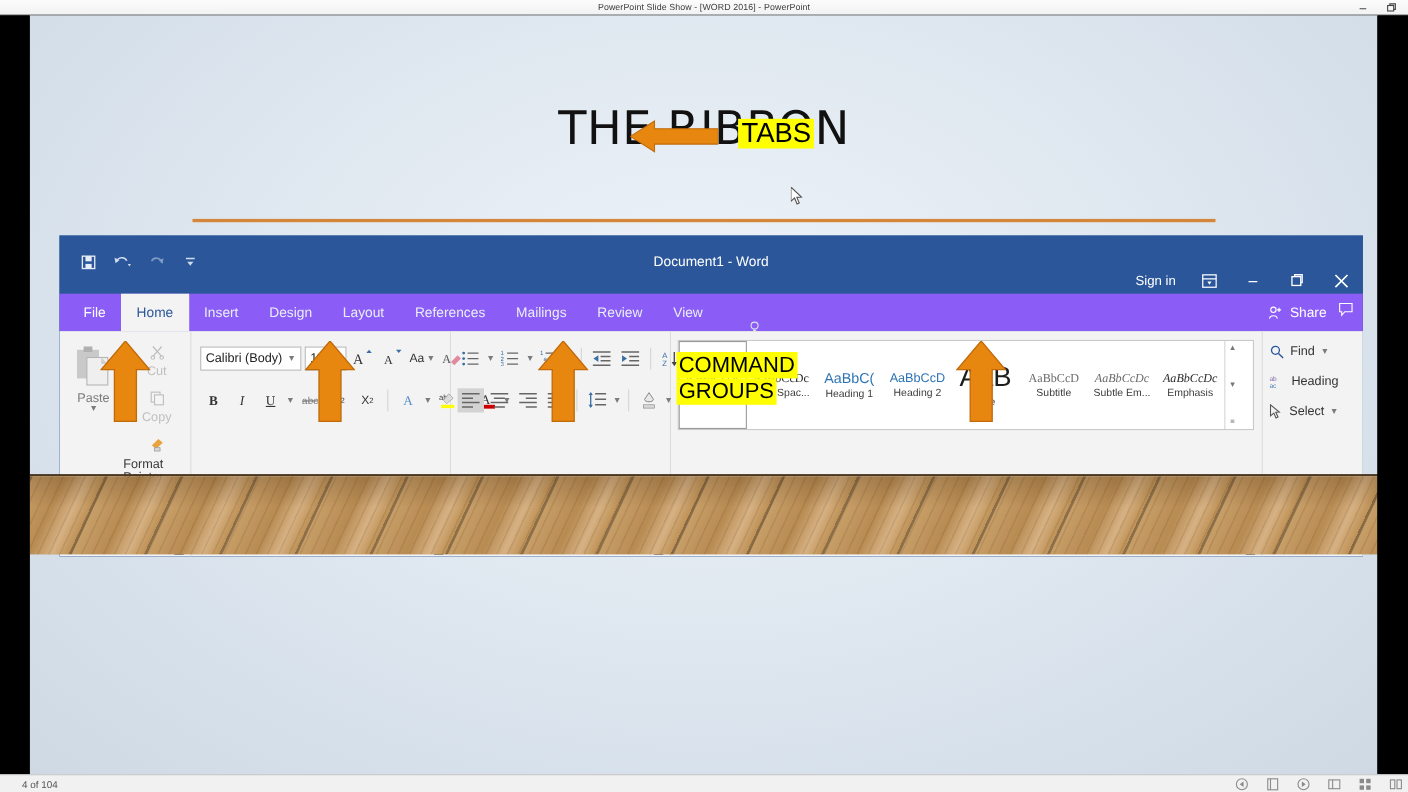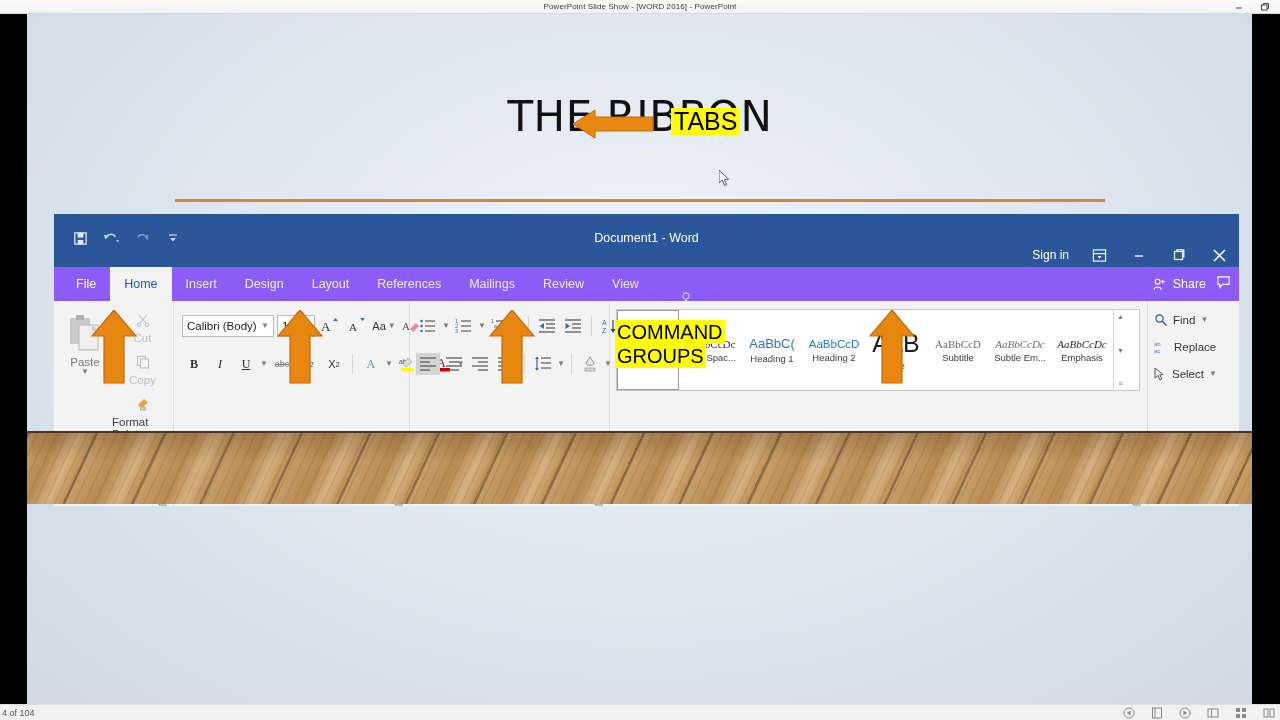--- a/index.html
+++ b/index.html
@@ -176,21 +176,21 @@
     opacity: .8;
   }
   .floor-shade { position: absolute; inset: 0; background: linear-gradient(rgba(60,35,10,.22), rgba(0,0,0,0) 40%); }
 
   
   .statusbar {
     position: absolute; left: 0; bottom: 0; width: 1280px; height: 16px;
     background: #f1f1f1; border-top: 1px solid #dcdcdc;
     display: flex; align-items: center;
   }
-  .status-left { font-size: 9px; color: #555; padding-left: 2px; }
+  .status-left { font-size: 9px; color: #555; padding-left: 20px; }
   .status-right { position: absolute; right: 4px; display: flex; align-items: center; gap: 14px; color: #777; }
   .sbtn { width: 14px; height: 12px; display: flex; align-items: center; justify-content: center; }
   .black-corner { position: absolute; right: 0; bottom: 16px; width: 28px; height: 690px; background: #000; }
   .black-left { position: absolute; left: 0; bottom: 16px; width: 27px; height: 690px; background: #000; }
 </style>
 </head>
 <body>
 
 <div class="app">
 
@@ -648,21 +648,21 @@
                   <line x1="8.3" y1="8.3" x2="12.5" y2="12.5" stroke="#2b579a" stroke-width="1.3"></line>
                 </svg>
                 <span>Find</span>
                 <span class="caret-sm">▼</span>
               </div>
               <div class="edit-item">
                 <svg width="15" height="14" viewBox="0 0 15 14">
                   <text x="0" y="6" font-size="6" fill="#8a6fae">ab</text>
                   <text x="0" y="13" font-size="6" fill="#4a7fb5">ac</text>
                 </svg>
-                <span>Replace</span>
+                <span>Heading</span>
               </div>
               <div class="edit-item">
                 <svg width="13" height="14" viewBox="0 0 13 14">
                   <polygon points="1,1 1,11 4,8.5 6,13 7.8,12 5.8,7.8 9,7.6" fill="none" stroke="#555" stroke-width="1"></polygon>
                 </svg>
                 <span>Select</span>
                 <span class="caret-sm">▼</span>
               </div>
             </div>
             <div class="grp-label">Editing</div>

